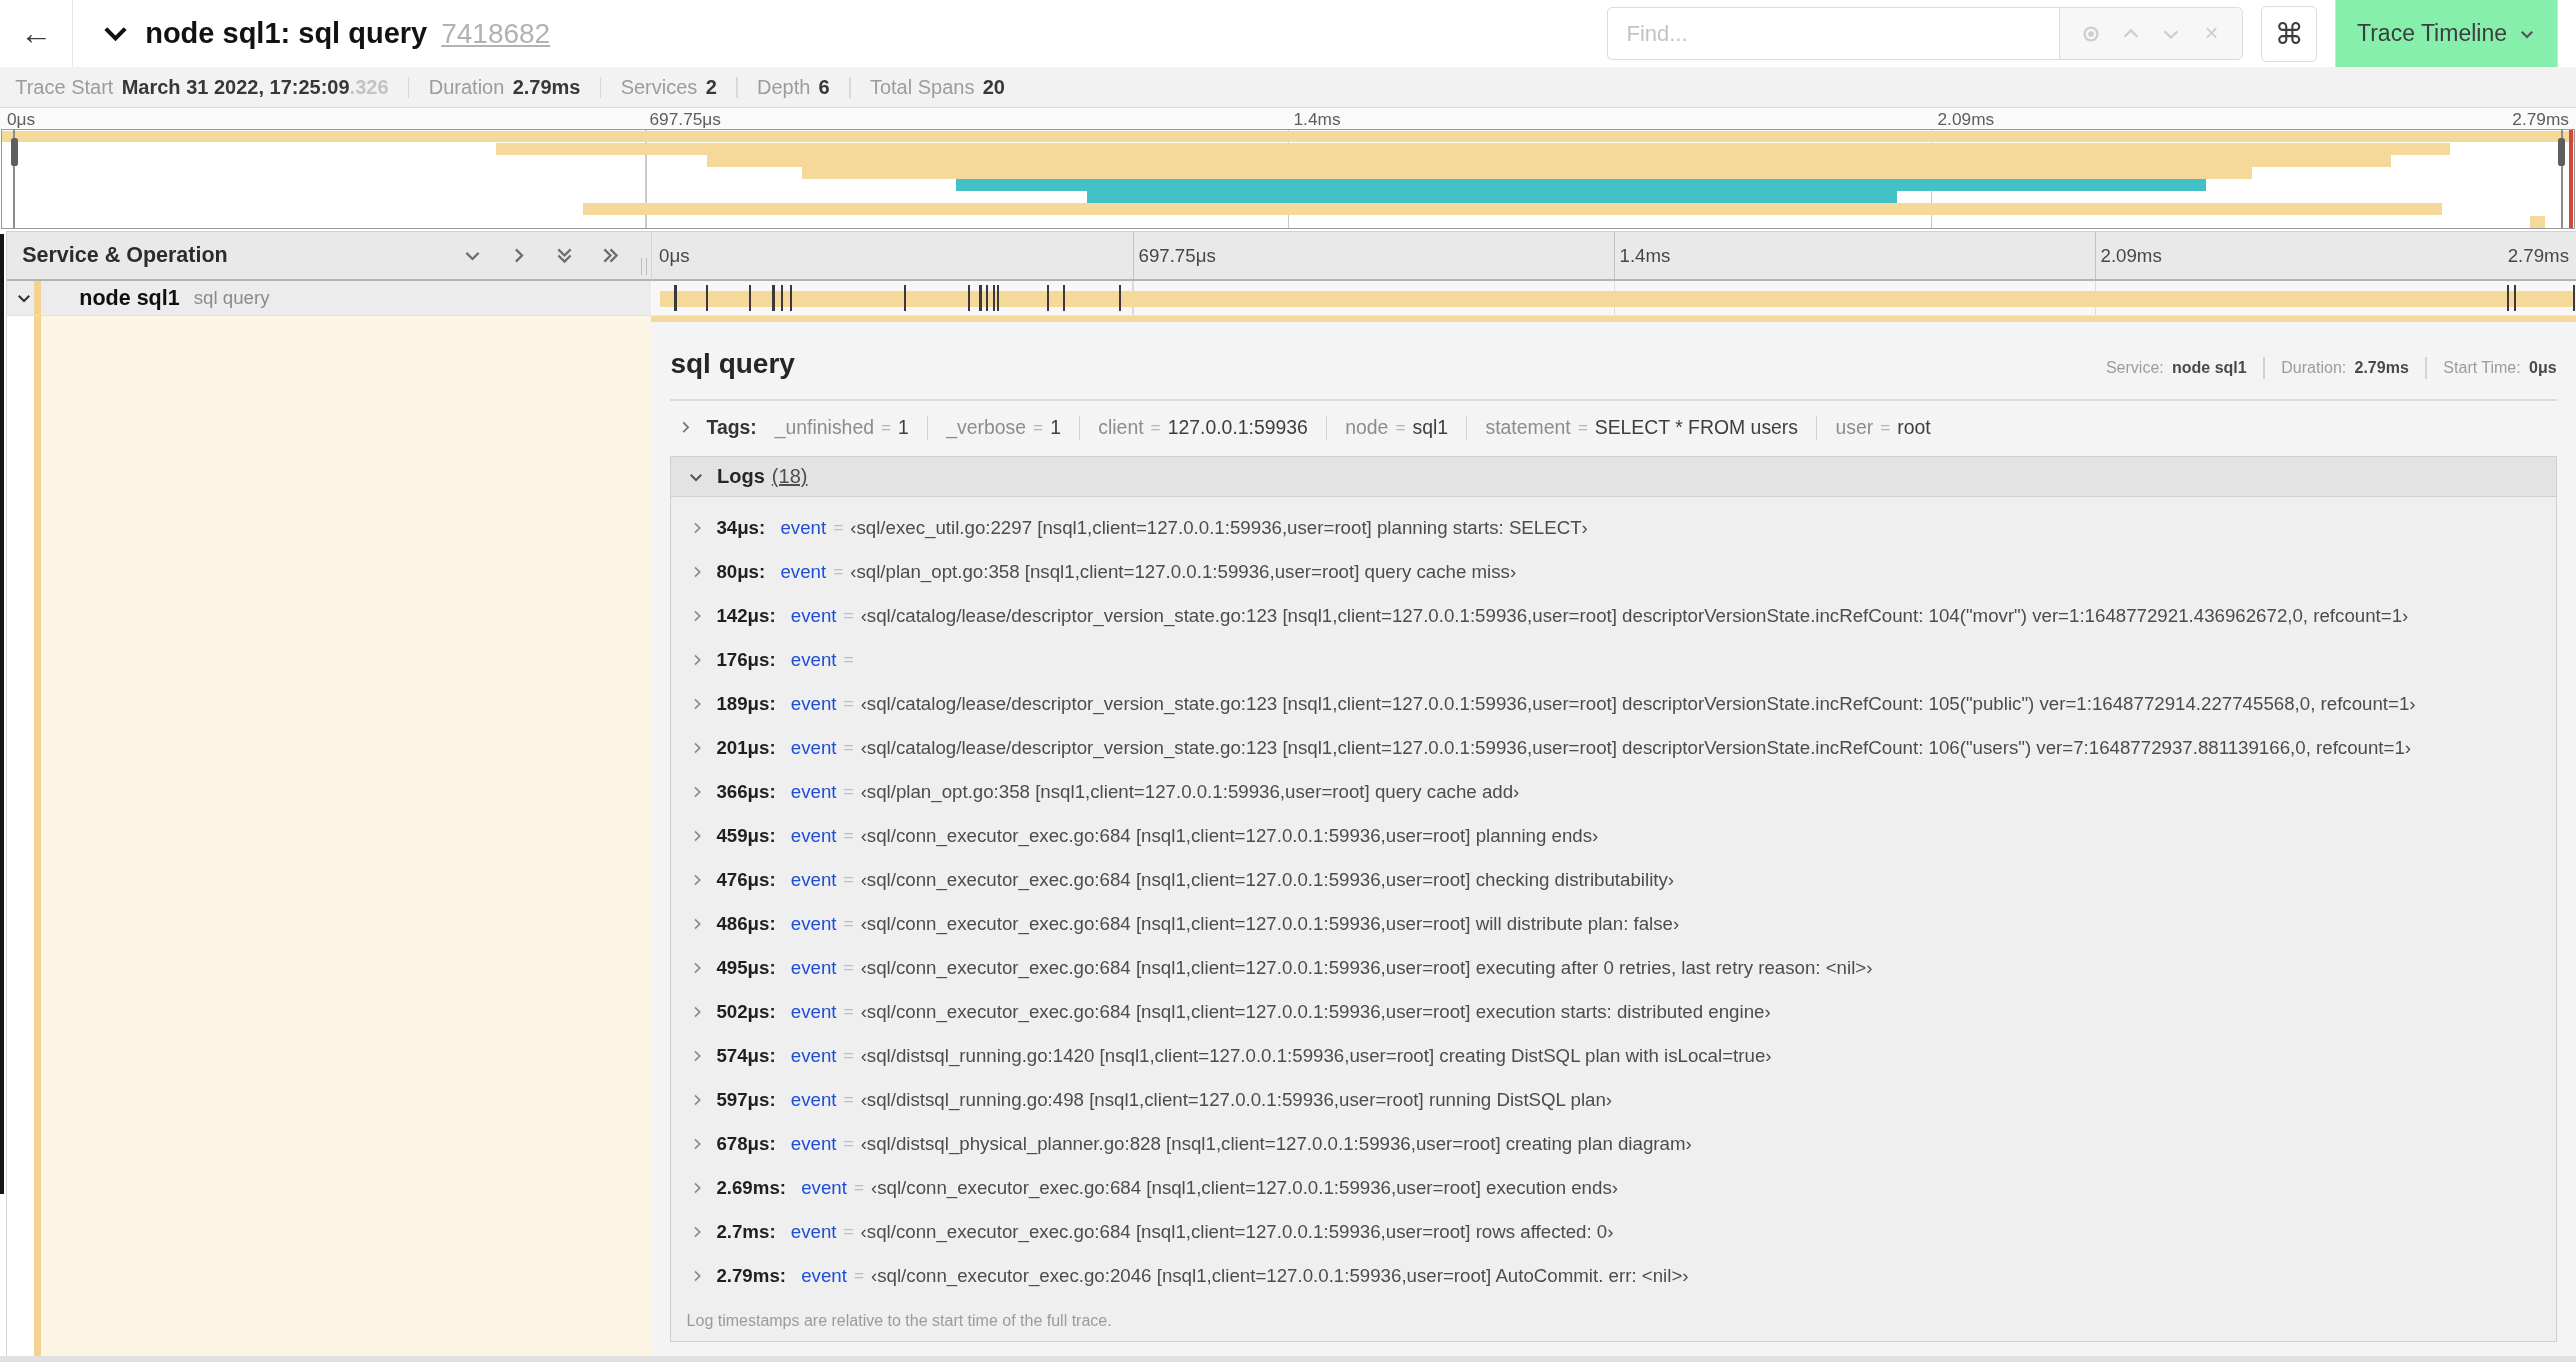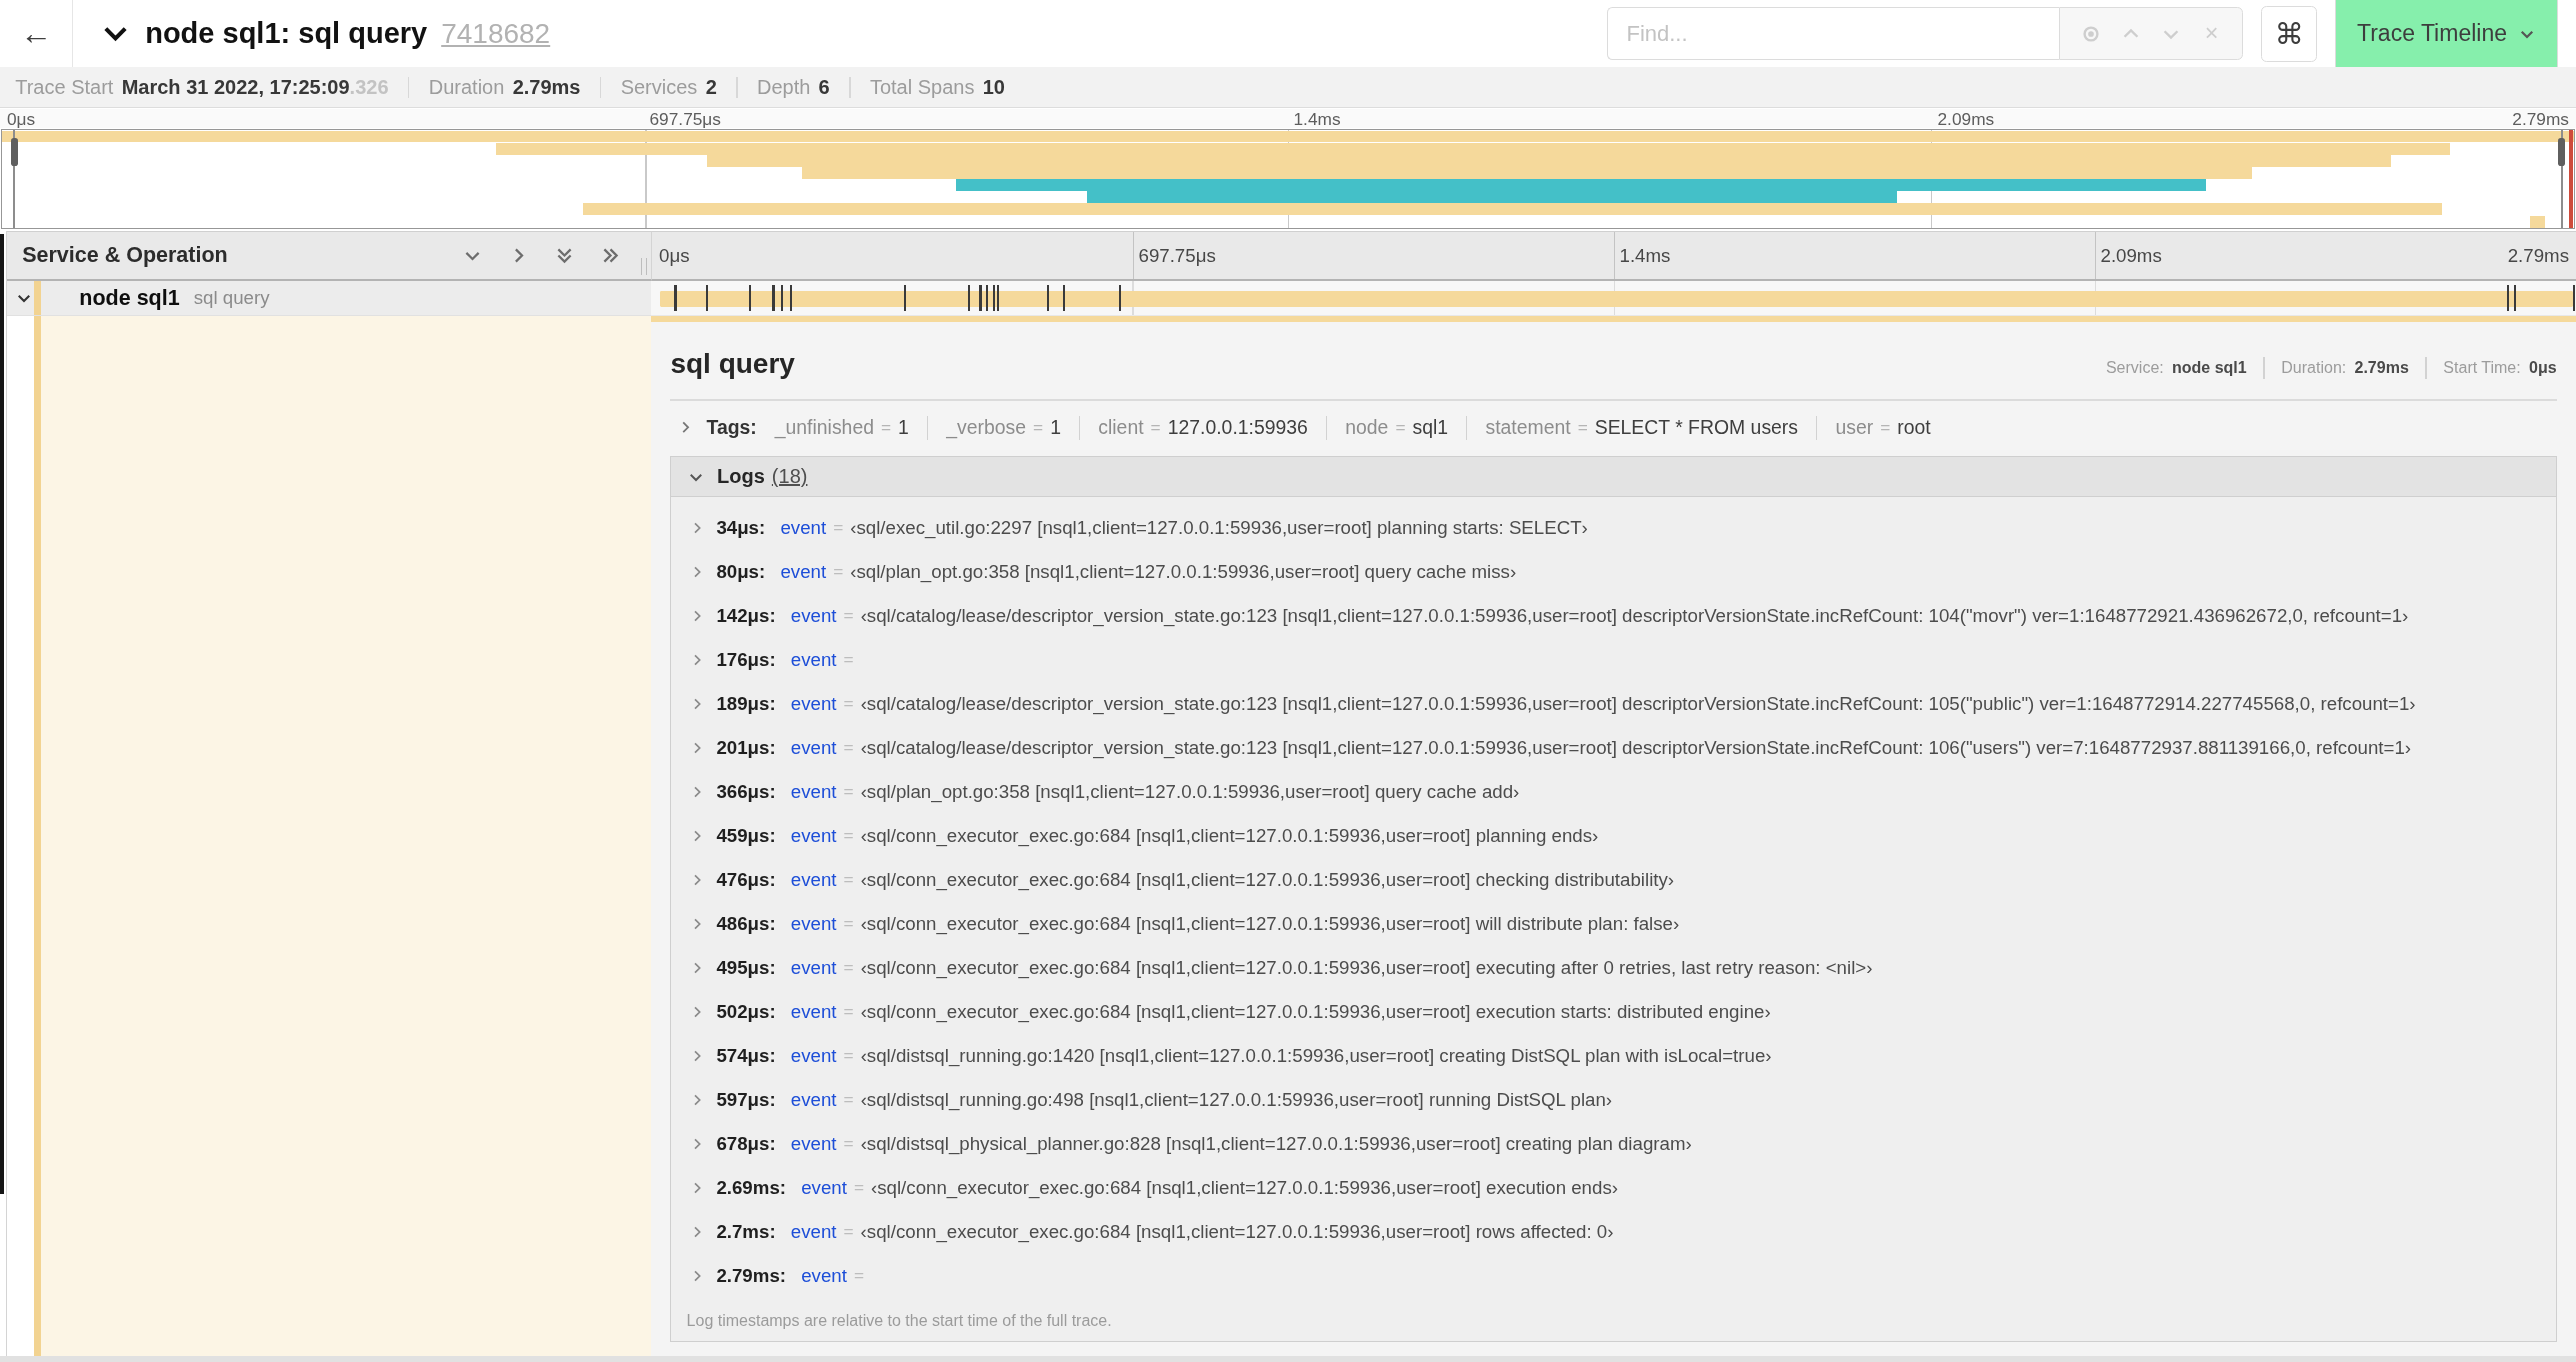--- a/index.html
+++ b/index.html
@@ -162,21 +162,21 @@
       <span class="sum-label">Duration</span>
       <span class="sum-value">2.79ms</span>
       <span class="sum-sep"></span>
       <span class="sum-label">Services</span>
       <span class="sum-value">2</span>
       <span class="sum-sep"></span>
       <span class="sum-label">Depth</span>
       <span class="sum-value">6</span>
       <span class="sum-sep"></span>
       <span class="sum-label">Total Spans</span>
-      <span class="sum-value">10</span>
+      <span class="sum-value">20</span>
     </div>
 
   <div class="mini-labels" id="mini-labels">
       <span class="tick-label" style="left: 7px;">0μs</span>
       <span class="tick-label" style="left: calc(25% + 5.5px);">697.75μs</span>
       <span class="tick-label" style="left: calc(50% + 5.5px);">1.4ms</span>
       <span class="tick-label" style="left: calc(75% + 5.5px);">2.09ms</span>
       <span class="tick-label" style="right: 7px;">2.79ms</span>
     </div>
   <div class="mini-canvas" id="mini-canvas">
@@ -484,20 +484,21 @@
             <span class="log-eq">=</span>
             <span class="log-value">‹sql/conn_executor_exec.go:684 [nsql1,client=127.0.0.1:59936,user=root] rows affected: 0›</span>
           </div>
           <div class="log-row">
             <svg viewBox="0 0 24 24">
               <path d="M9 5l7 7-7 7"></path>
             </svg>
             <span class="log-ts">2.79ms:</span>
             <span class="log-event-key">event</span>
             <span class="log-eq">=</span>
+            <span class="log-value">‹sql/conn_executor_exec.go:2046 [nsql1,client=127.0.0.1:59936,user=root] AutoCommit. err: &lt;nil&gt;›</span>
           </div>
           <div class="logs-foot" id="logs-foot">Log timestamps are relative to the start time of the full trace.</div>
       </div>
     </div>
 
   </div>
 
   <div class="bottom-strip"></div>
 </div>
 

